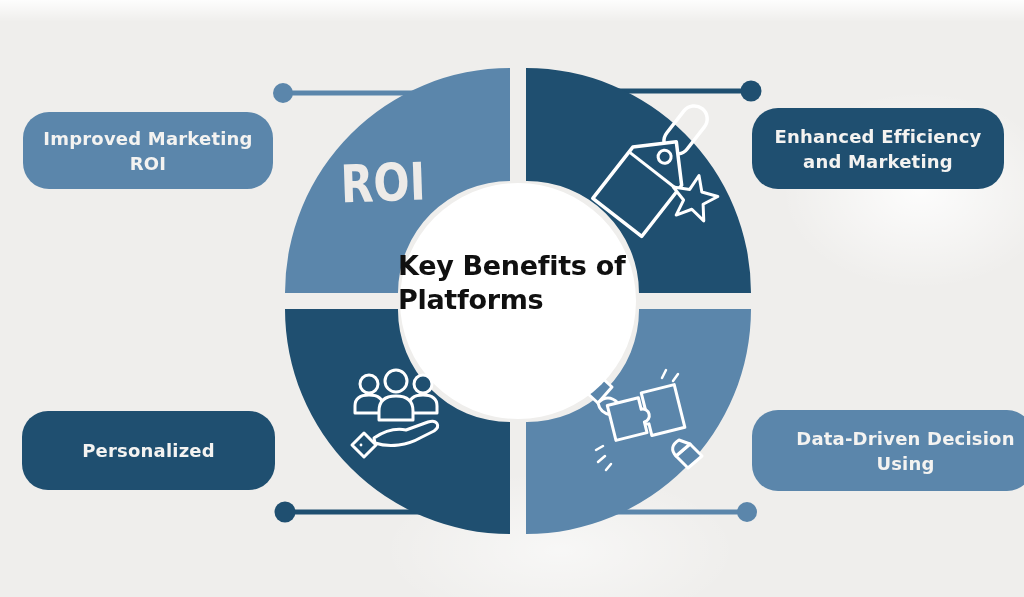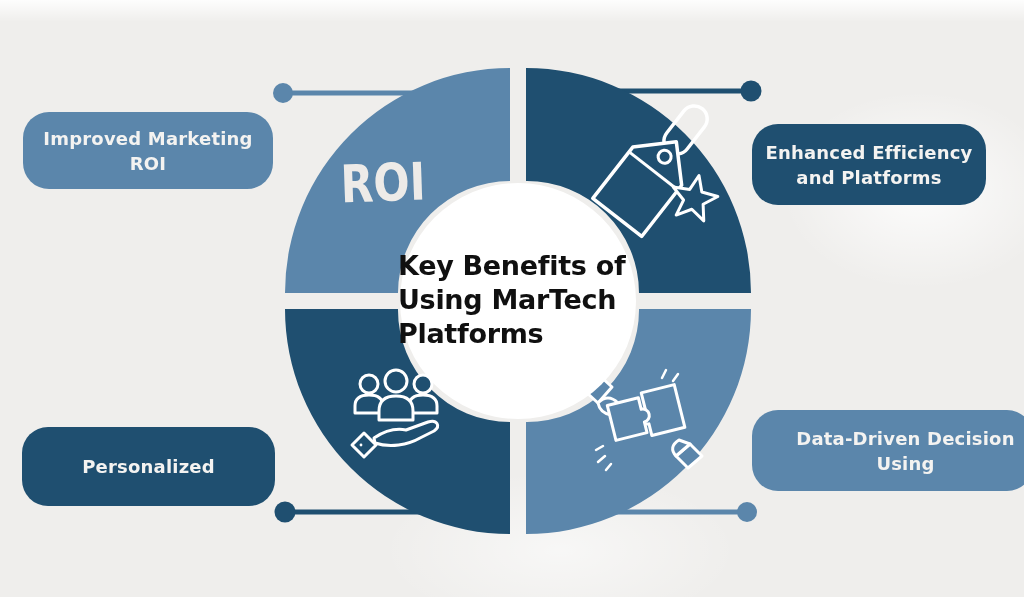--- a/index.html
+++ b/index.html
@@ -11,22 +11,22 @@
   .glow.g2{left:380px;top:470px;width:360px;height:160px;
     background:radial-gradient(ellipse at center,rgba(255,255,255,.55) 0%,rgba(255,255,255,0) 70%);}
   .glow.gtop{left:0;top:0;width:1024px;height:22px;
     background:linear-gradient(to bottom,rgba(255,255,255,.9),rgba(255,255,255,0));}
   .diagram-svg{position:absolute;left:0;top:0;}
   .pill{position:absolute;border-radius:26px;display:flex;flex-direction:column;
     align-items:center;justify-content:center;text-align:right;
     color:#f4f3f1;font-family:"DejaVu Sans",sans-serif;font-weight:bold;
     font-size:18px;line-height:25px;letter-spacing:.2px;}
   .pill-tl{left:23px;top:112px;width:250px;height:77px;}
-  .pill-tr{left:752px;top:108px;width:234px;height:81px;margin-top:16px;}
-  .pill-bl{left:22px;top:411px;width:253px;height:79px;margin-top:16px;}
+  .pill-tr{left:752px;top:108px;width:252px;height:81px;}
+  .pill-bl{left:22px;top:411px;width:253px;height:79px;}
   .pill-br{left:752px;top:410px;width:255px;height:81px;}
   .center-title{position:absolute;left:398px;top:249px;width:240px;text-align:left;
     color:#101010;font-family:"DejaVu Sans",sans-serif;font-weight:bold;
     font-size:27px;line-height:34px;letter-spacing:-0.3px;}
   .roi-text{position:absolute;left:330px;top:157px;width:106px;text-align:center;
     color:#edebe8;font-family:"DejaVu Sans",sans-serif;font-weight:bold;
     font-size:52px;line-height:52px;
     transform:rotate(-2deg) scaleX(0.82);transform-origin:center;}
 </style>
 </head>
@@ -97,31 +97,30 @@
       <path d="M 28 36 Q 20 27 31 20 L 42 24 Z" fill="#5b86ab"></path>
     </g>
 
     <circle cx="518" cy="301" r="118" fill="#ffffff"></circle>
   </svg>
 
   <div class="roi-text">ROI</div>
 
   <div class="center-title">
     <div>Key Benefits of</div>
-    <div>Using MarTech</div>
     <div>Platforms</div>
   </div>
 
   <div class="pill pill-tl" style="background-color: rgb(91, 134, 171);">
     <div>Improved Marketing</div>
     <div>ROI</div>
   </div>
   <div class="pill pill-tr" style="background-color: rgb(31, 79, 112);">
     <div>Enhanced Efficiency</div>
-    <div>and Platforms</div>
+    <div>and Marketing</div>
   </div>
   <div class="pill pill-bl" style="background-color: rgb(31, 79, 112);">
     <div>Personalized</div>
   </div>
   <div class="pill pill-br" style="background-color: rgb(91, 134, 171); padding-left: 26px;">
     <div>Data-Driven Decision</div>
     <div>Using</div>
   </div>
 </div>
 

